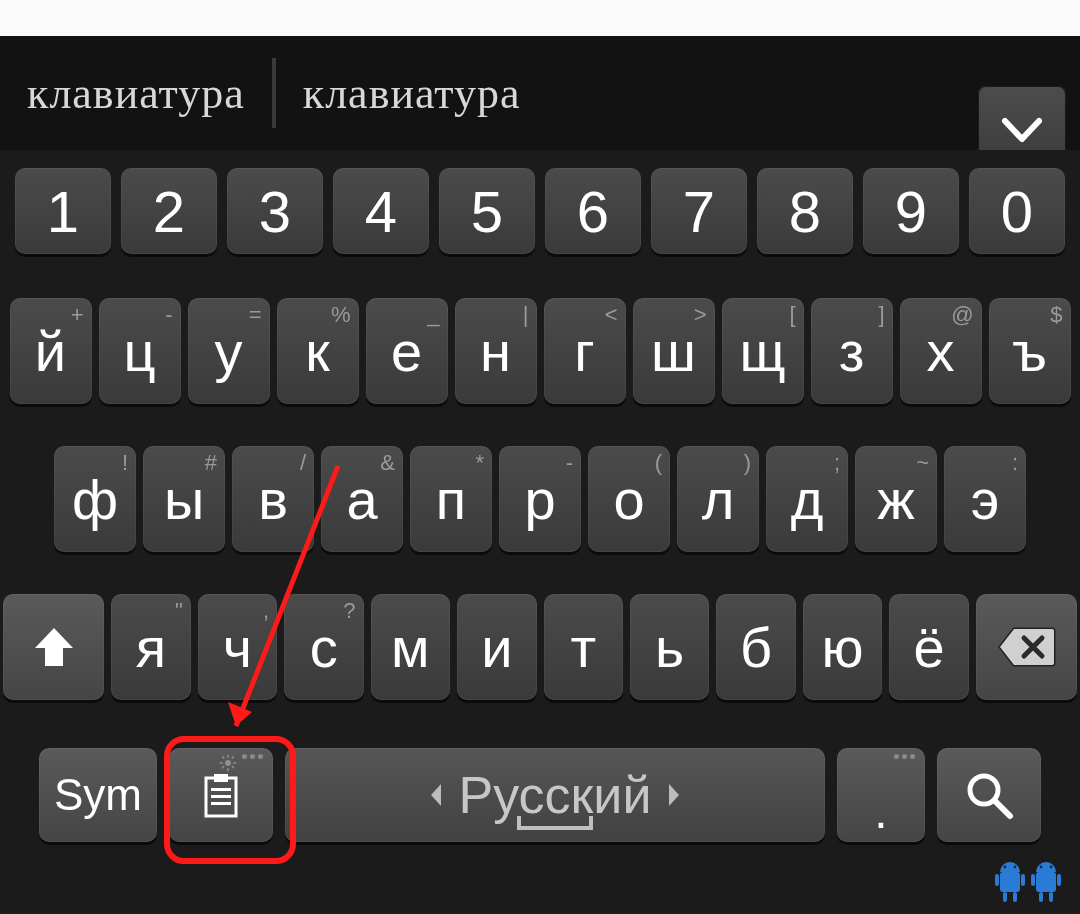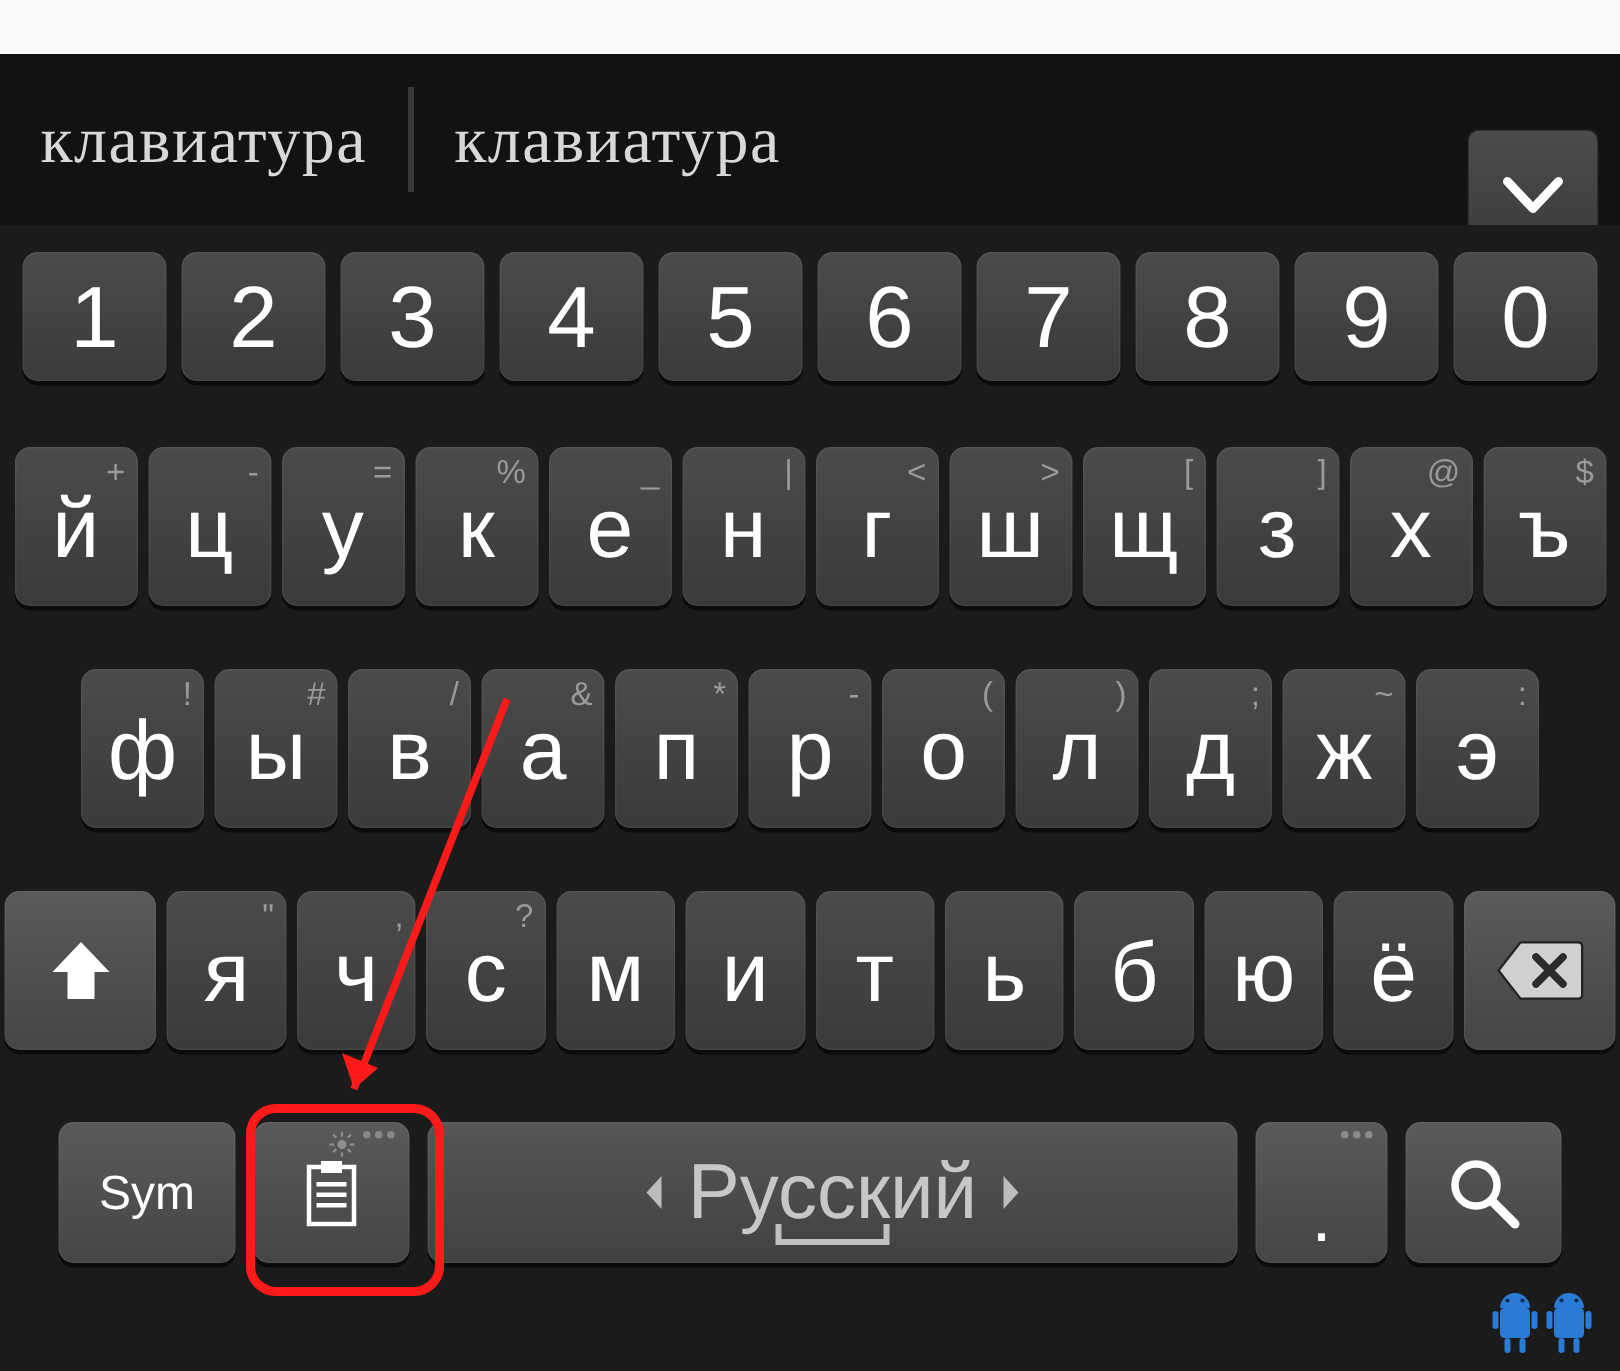--- a/index.html
+++ b/index.html
@@ -242,21 +242,21 @@
       <svg width="60" height="44" viewBox="0 0 60 44">
         <path d="M18 4 L56 4 Q58 4 58 6 L58 38 Q58 40 56 40 L18 40 L4 22 Z" fill="none" stroke="#222" stroke-width="3"></path>
         <path d="M18 4 L56 4 Q58 4 58 6 L58 38 Q58 40 56 40 L18 40 L4 22 Z" fill="#d0d0d0"></path>
         <path d="M28 13 L46 31 M46 13 L28 31" stroke="#2b2b2b" stroke-width="5" stroke-linecap="round"></path>
       </svg>
     </div>
   </div>
 
   <div class="row r5">
     <div class="key func sym">
-          <span class="main" style="font-size:32px">Sym</span>
+          <span class="main" style="font-size:44px">Sym</span>
         </div>
     <div class="key func settings">
       <div class="tri-dots">
             <span></span>
             <span></span>
             <span></span>
           </div>
       <svg width="18" height="18" viewBox="0 0 24 24" style="position:absolute;top:6px;right:36px">
         <circle cx="12" cy="12" r="4" fill="#8f8f8f"></circle>
         <g fill="#8f8f8f">

